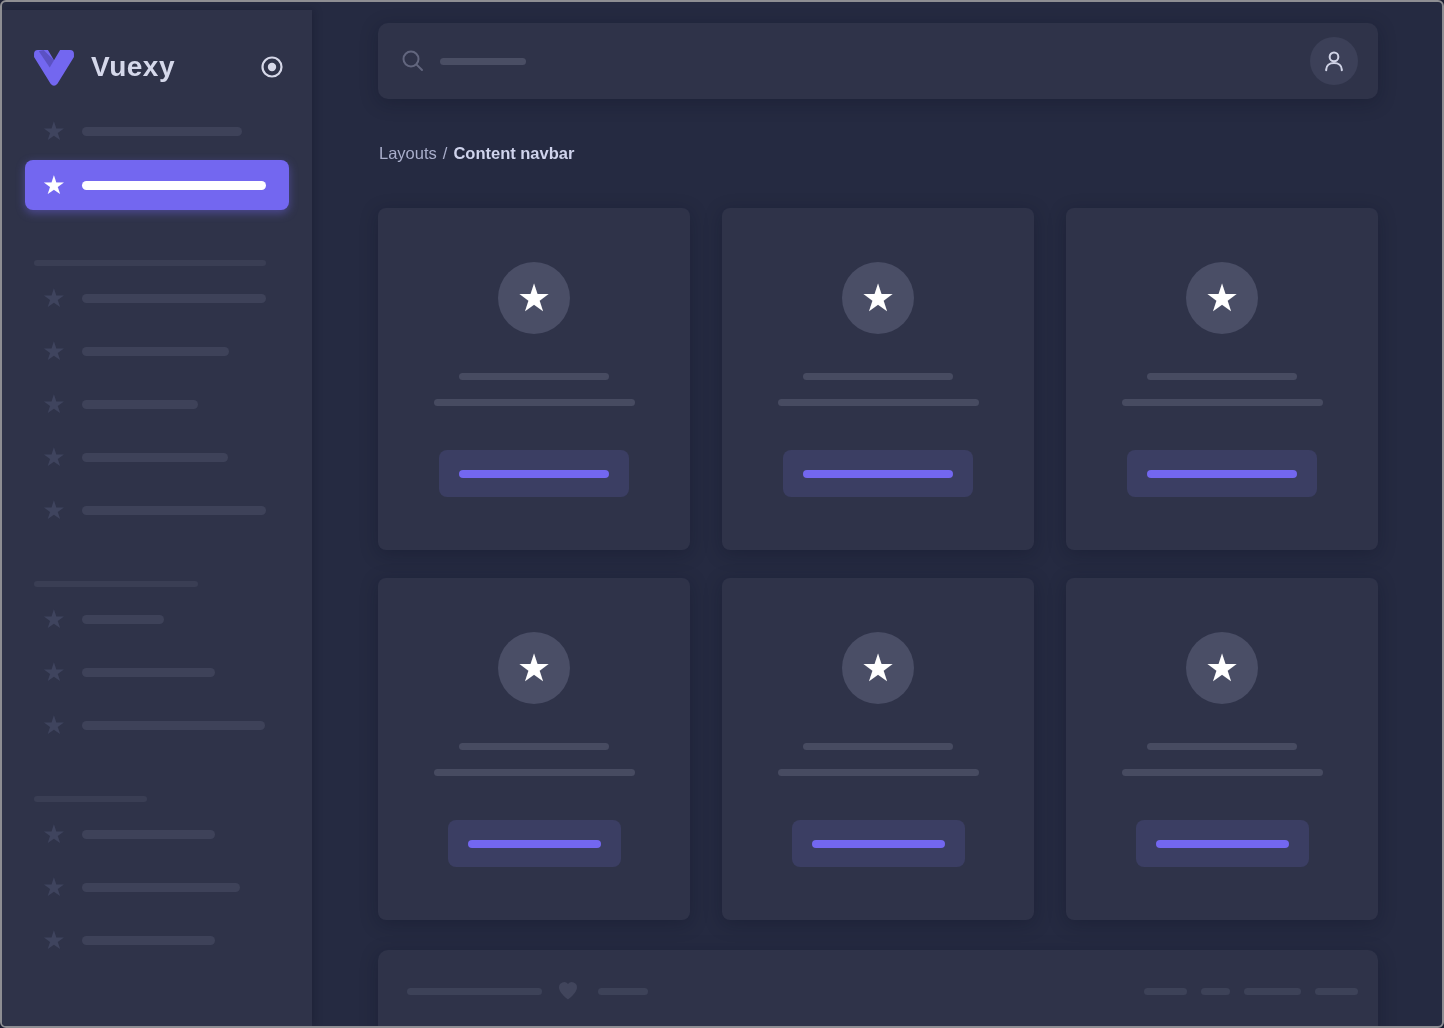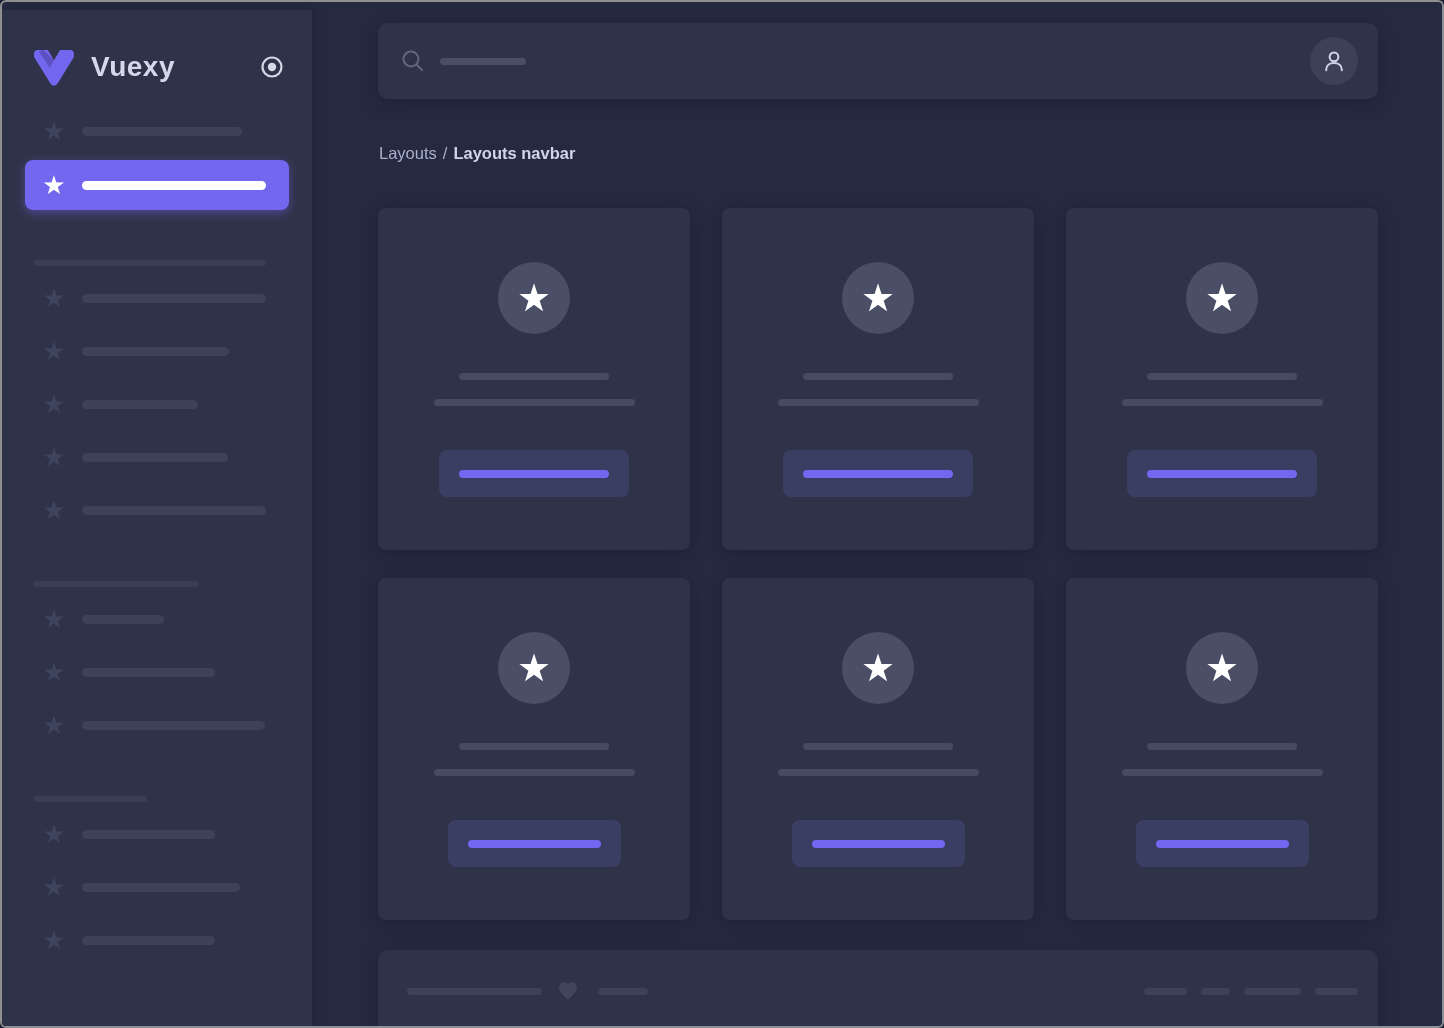--- a/index.html
+++ b/index.html
@@ -224,21 +224,21 @@
         <span>
           <svg width="26" height="26" viewBox="0 0 24 24">
             <circle cx="12" cy="8.2" r="4" fill="none" stroke="#D0D3E6" stroke-width="1.9"></circle>
             <path d="M4.8,20.5 v-0.6 c0-3.8 3.1-6.1 7.2-6.1 s7.2,2.3 7.2,6.1 v0.6" fill="none" stroke="#D0D3E6" stroke-width="1.9" stroke-linecap="round"></path>
           </svg>
         </span>
       </div>
     </div>
 
     <div class="breadcrumb">
-      <span>Layouts</span><span class="sep">/</span><span class="current">Layouts navbar</span>
+      <span>Layouts</span><span class="sep">/</span><span class="current">Content navbar</span>
     </div>
 
     <div class="cards-grid">
         <div class="card panel">
        <div class="card-avatar">
          <span class="star">★</span>
        </div>
        <div class="sk line1" style="width:150px"></div>
        <div class="sk line2" style="width:201px"></div>
        <div class="card-btn" style="width:190px">

